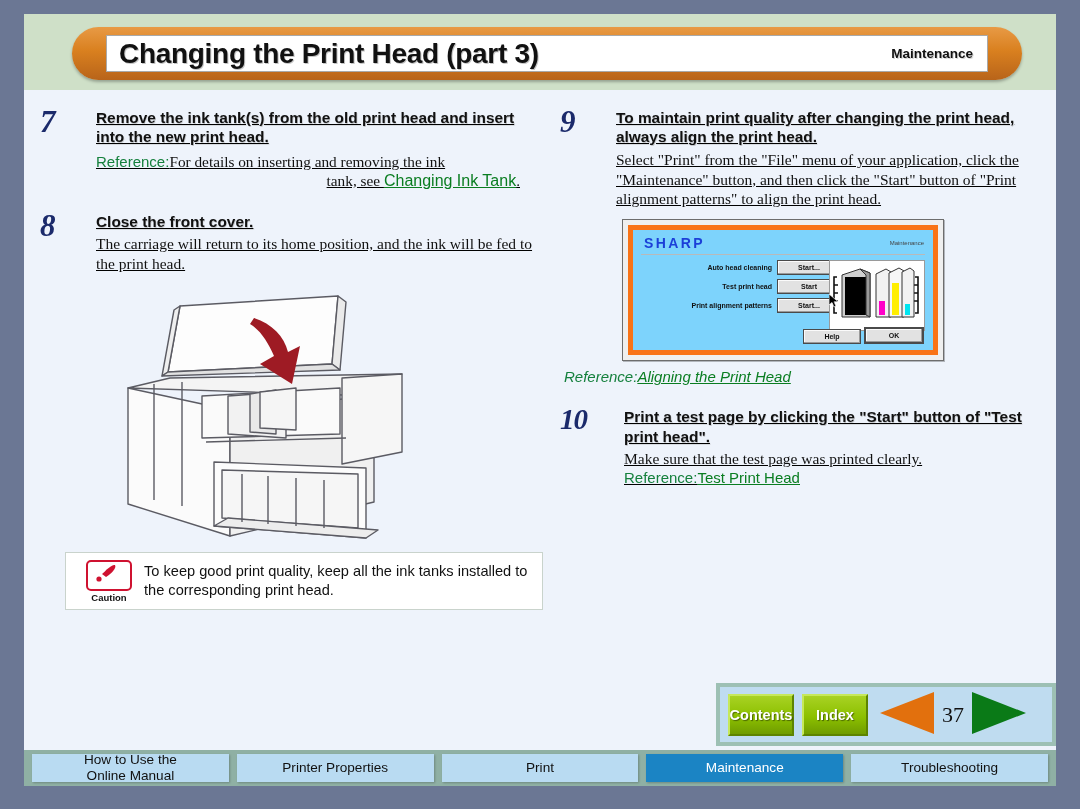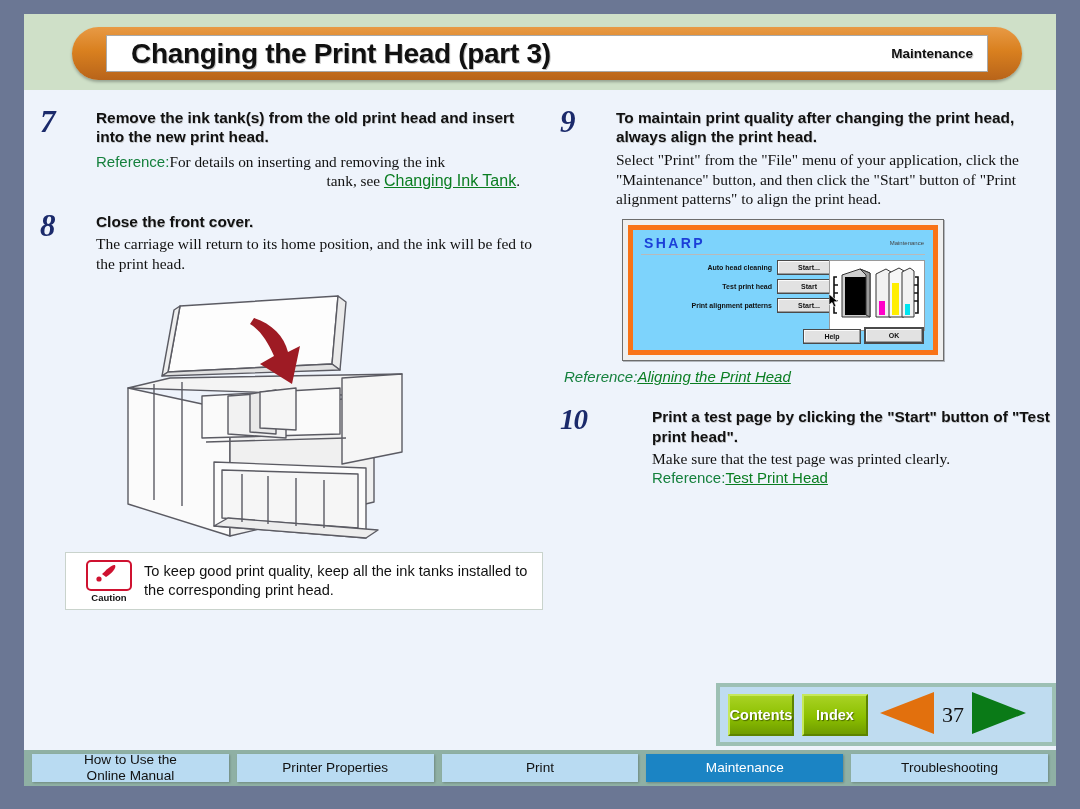--- a/index.html
+++ b/index.html
@@ -23,21 +23,21 @@
     position:absolute;left:48px;top:13px;width:950px;height:53px;
     border-radius:28px;
     background:linear-gradient(180deg,#e89a45 0%,#d9801f 45%,#b8641a 100%);
     box-shadow:0 2px 3px rgba(0,0,0,.28);
   }
   #title-inner{
     position:absolute;left:34px;top:8px;right:34px;height:37px;
     background:#ffffff;
     border:1px solid #a9a9a9;
     display:flex;align-items:center;justify-content:space-between;
-    padding:0 14px 0 24px;
+    padding:0 14px 0 12px;
     box-sizing:border-box;
   }
   #title-text{
     font-size:28px;font-weight:bold;color:#111;
     letter-spacing:-0.3px;
     white-space:nowrap;
     text-shadow:1px 1px 0 rgba(150,150,150,.55);
   }
   #title-section{
     font-size:13.5px;font-weight:bold;color:#111;white-space:nowrap;
@@ -50,22 +50,22 @@
   #col-right{left:536px;width:492px;}
 
   .step{position:relative;margin-bottom:2px;}
   .step-num{
     position:absolute;left:0;top:-4px;
     font-family:"Liberation Serif", serif;
     font-style:italic;font-weight:bold;
     font-size:31px;color:#1b2a6b;
   }
   .step-num.wide{font-size:29px;letter-spacing:-1px;font-style:italic;}
-  .step-body{margin-left:56px;}
-  .step-body.wide{margin-left:92px;}
+  .step-body{margin-left:56px;text-decoration:underline;}
+  .step-body.wide{margin-left:64px;}
   .step-title{
     font-size:15.4px;font-weight:bold;color:#111;line-height:1.26;
     text-shadow:0.6px 0.6px 0 rgba(160,160,160,.5);
   }
   .step-desc{
     font-family:"Liberation Serif", serif;
     font-size:15.5px;color:#111;line-height:1.28;margin-top:3px;
   }
   
   .ref-line{

